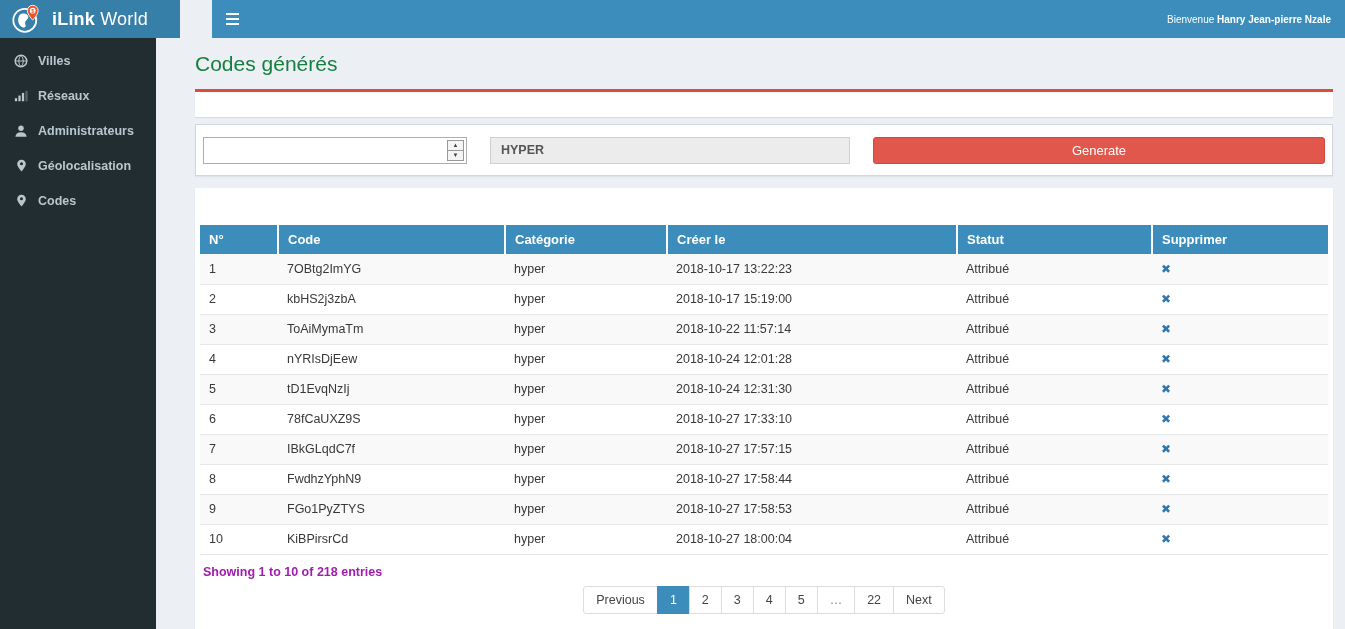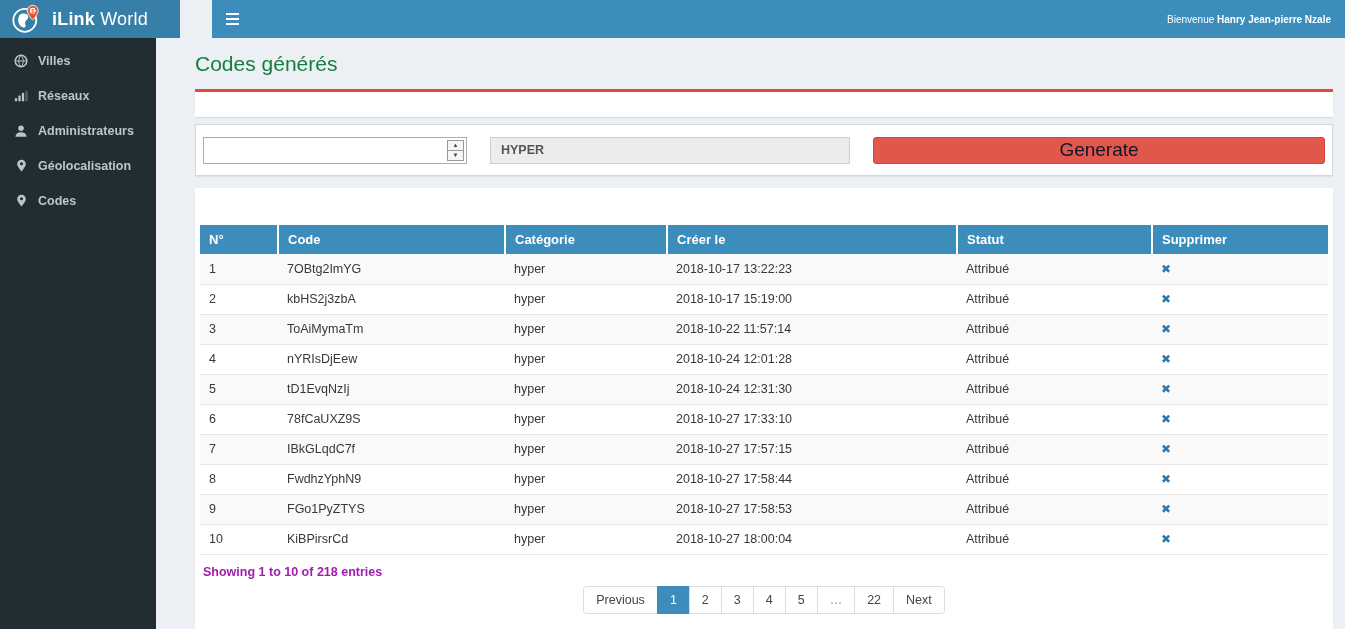--- a/index.html
+++ b/index.html
@@ -58,22 +58,22 @@
   .spinner { width:17px; height:21px; margin-right:2px; border:1px solid #999;
     display:flex; flex-direction:column; }
   .spin-btn { flex:1; display:flex; align-items:center; justify-content:center;
     font-size:6px; color:#444; background:#f5f5f5; cursor:pointer; line-height:1; }
   .spin-btn:first-child { border-bottom:1px solid #999; }
   .input-disabled {
     width:360px; height:27px; background:#ececec; border:1px solid #cfcfcf;
     color:#555; font-weight:bold; font-size:12.5px; padding:0 10px; outline:none;
   }
   .btn-generate {
-    flex:1; height:27px; background:var(--red); color:#0f172a; border:1px solid #d2463b;
-    border-radius:3px; font-size:19px; cursor:pointer; font-family:inherit;text-align:center;
+    flex:1; height:27px; background:var(--red); color:#ffffff; border:1px solid #d2463b;
+    border-radius:3px; font-size:13px; cursor:pointer; font-family:inherit;text-align:center;
   }
   
   .table-panel {
     margin-top:12px; background:#fff; padding:37px 5px 40px 5px;
     box-shadow:0 1px 1px rgba(0,0,0,.05);
   }
   .controls { display:flex; align-items:center; margin:0 2px 5px 2px; height:26px; }
   .lbl { font-weight:bold; color:#333; font-size:13px; }
   .select-box {
     display:inline-flex; align-items:center; height:24px; border:1px solid #aaa;

